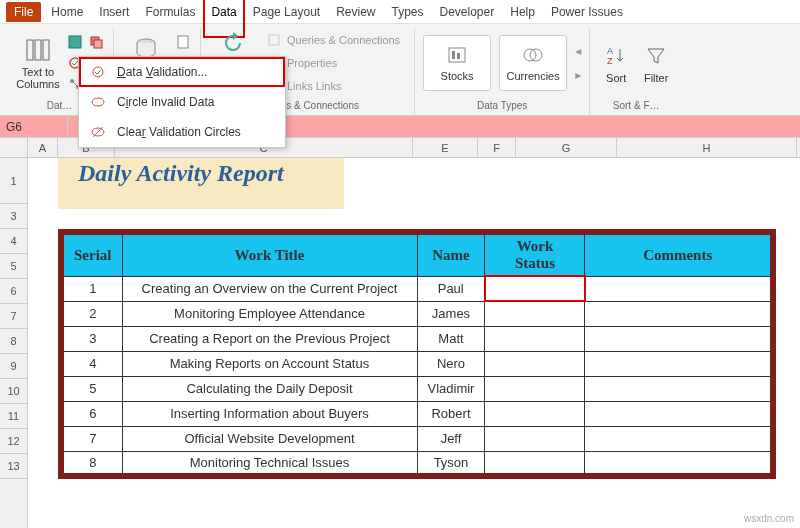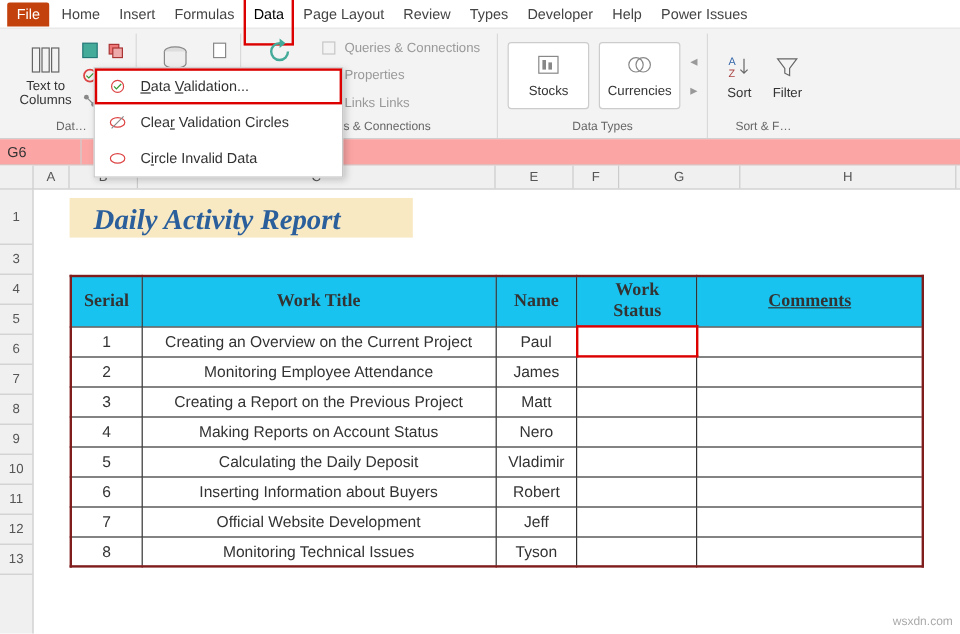--- a/index.html
+++ b/index.html
@@ -43,31 +43,31 @@
 .rowhdr-col { width: 28px; display: flex; flex-direction: column; background: #f0f0f0; border-right: 1px solid #ccc; }
 .colhdr-row { display: flex; height: 20px; background: #f0f0f0; border-bottom: 1px solid #ccc; }
 .corner { width: 28px; height: 20px; border-right: 1px solid #ccc; border-bottom: 1px solid #ccc; background: #f0f0f0; }
 .colhdr { border-right: 1px solid #ccc; display: flex; align-items: center; justify-content: center; font-size: 11px; color: #555; cursor: pointer; }
 .rowhdr { height: 25px; border-bottom: 1px solid #ccc; display: flex; align-items: center; justify-content: center; font-size: 11px; color: #555; cursor: pointer; }
 .rowhdr.tall { height: 46px; }
 .cells { flex: 1; position: relative; }
 
 
 .title-band { height: 46px; display: flex; align-items: center; }
-.title-inner { background: #f8e9c3; color: #2b5f9c; font-family: "Brush Script MT", cursive; font-style: italic; font-size: 24px; font-weight: bold; padding: 6px 60px 0 20px; margin-left: 30px; }
-
-
-.data-table { margin-left: 30px; border: 2px solid #7f1d1d; border-collapse: collapse; }
+.title-inner { background: #f8e9c3; color: #2b5f9c; font-family: "Brush Script MT", cursive; font-style: italic; font-size: 24px; font-weight: bold; padding: 6px 60px 22px 20px; margin-left: 30px; }
+
+
+.data-table { margin-left: 30px; border: 6px solid #7f1d1d; border-collapse: collapse; }
 .data-table th, .data-table td { border: 1px solid #333; padding: 3px 10px; font-size: 13px; text-align: center; height: 25px; }
 .data-table th { background: #18c3ef; font-weight: bold; font-family: "Times New Roman", serif; font-size: 15px; }
 .col-serial { width: 55px; }
 .col-title { width: 295px; }
 .col-name { width: 62px; }
 .col-status { width: 100px; }
-.col-comments { width: 188px; text-decoration: underline; }
+.col-comments { width: 188px; }
 .sel-cell { border: 2px solid #d00 !important; position: relative; }
 
 .watermark { position: absolute; right: 6px; bottom: 4px; font-size: 10px; color: #aaa; }
 </style>
 </head>
 <body>
 
 <div class="menubar">
   <div class="menubar-item file">File</div>
   <div class="menubar-item">Home</div>
@@ -262,32 +262,32 @@
           <circle cx="8" cy="8" r="5" fill="none" stroke="#d44"></circle>
           <path d="M5 8l2 2 4-4" stroke="#393" fill="none"></path>
         </svg>
       </span>
     <span><span class="dd-underline">D</span>ata <span class="dd-underline">V</span>alidation...</span>
   </div>
   <div class="dropdown-item">
     <span class="dd-icon">
         <svg width="16" height="16">
           <ellipse cx="8" cy="8" rx="6" ry="4" fill="none" stroke="#d44"></ellipse>
+        </svg>
+      </span>
+    <span>C<span class="dd-underline">i</span>rcle Invalid Data</span>
+  </div>
+  <div class="dropdown-item">
+    <span class="dd-icon">
+        <svg width="16" height="16">
+          <ellipse cx="8" cy="8" rx="6" ry="4" fill="none" stroke="#d44"></ellipse>
           <line x1="3" y1="13" x2="13" y2="3" stroke="#888"></line>
         </svg>
       </span>
     <span>Clea<span class="dd-underline">r</span> Validation Circles</span>
-  </div>
-  <div class="dropdown-item">
-    <span class="dd-icon">
-        <svg width="16" height="16">
-          <ellipse cx="8" cy="8" rx="6" ry="4" fill="none" stroke="#d44"></ellipse>
-        </svg>
-      </span>
-    <span>C<span class="dd-underline">i</span>rcle Invalid Data</span>
   </div>
 </div>
 
 <div class="namebox-row">
   <div class="namebox">G6</div>
   <div class="fx-area"></div>
 </div>
 
 <div>
   <div class="colhdr-row">

